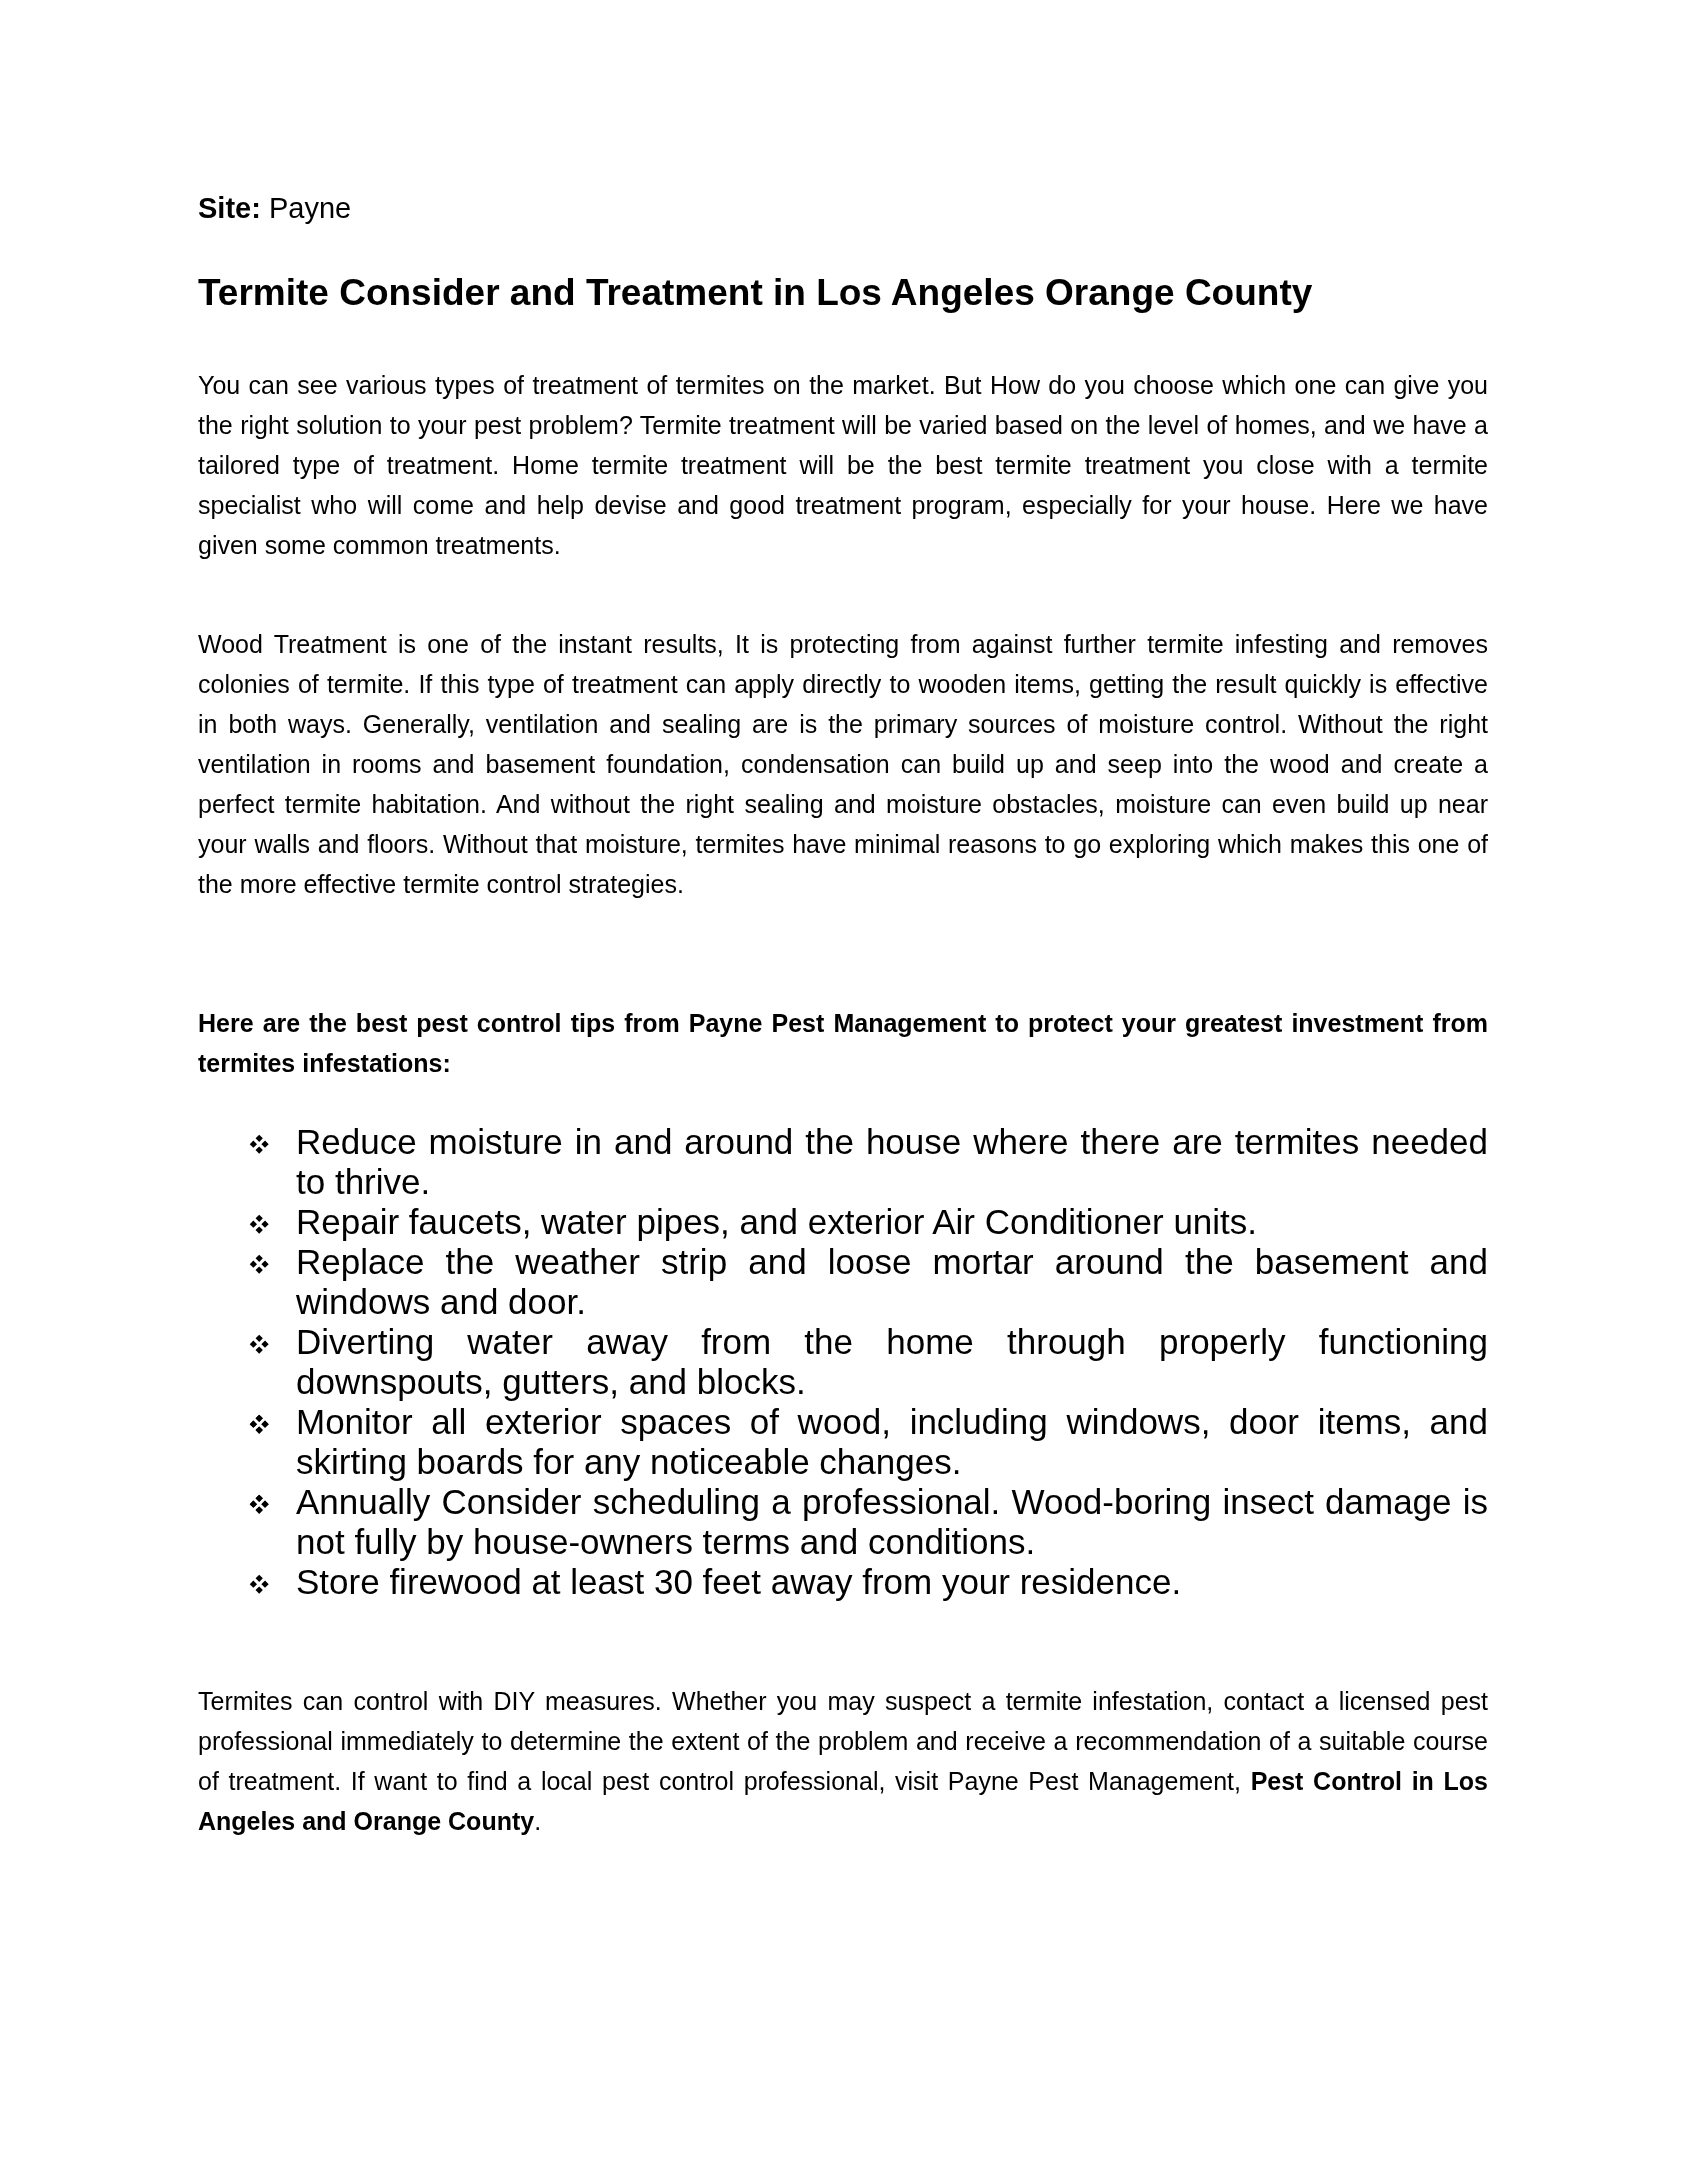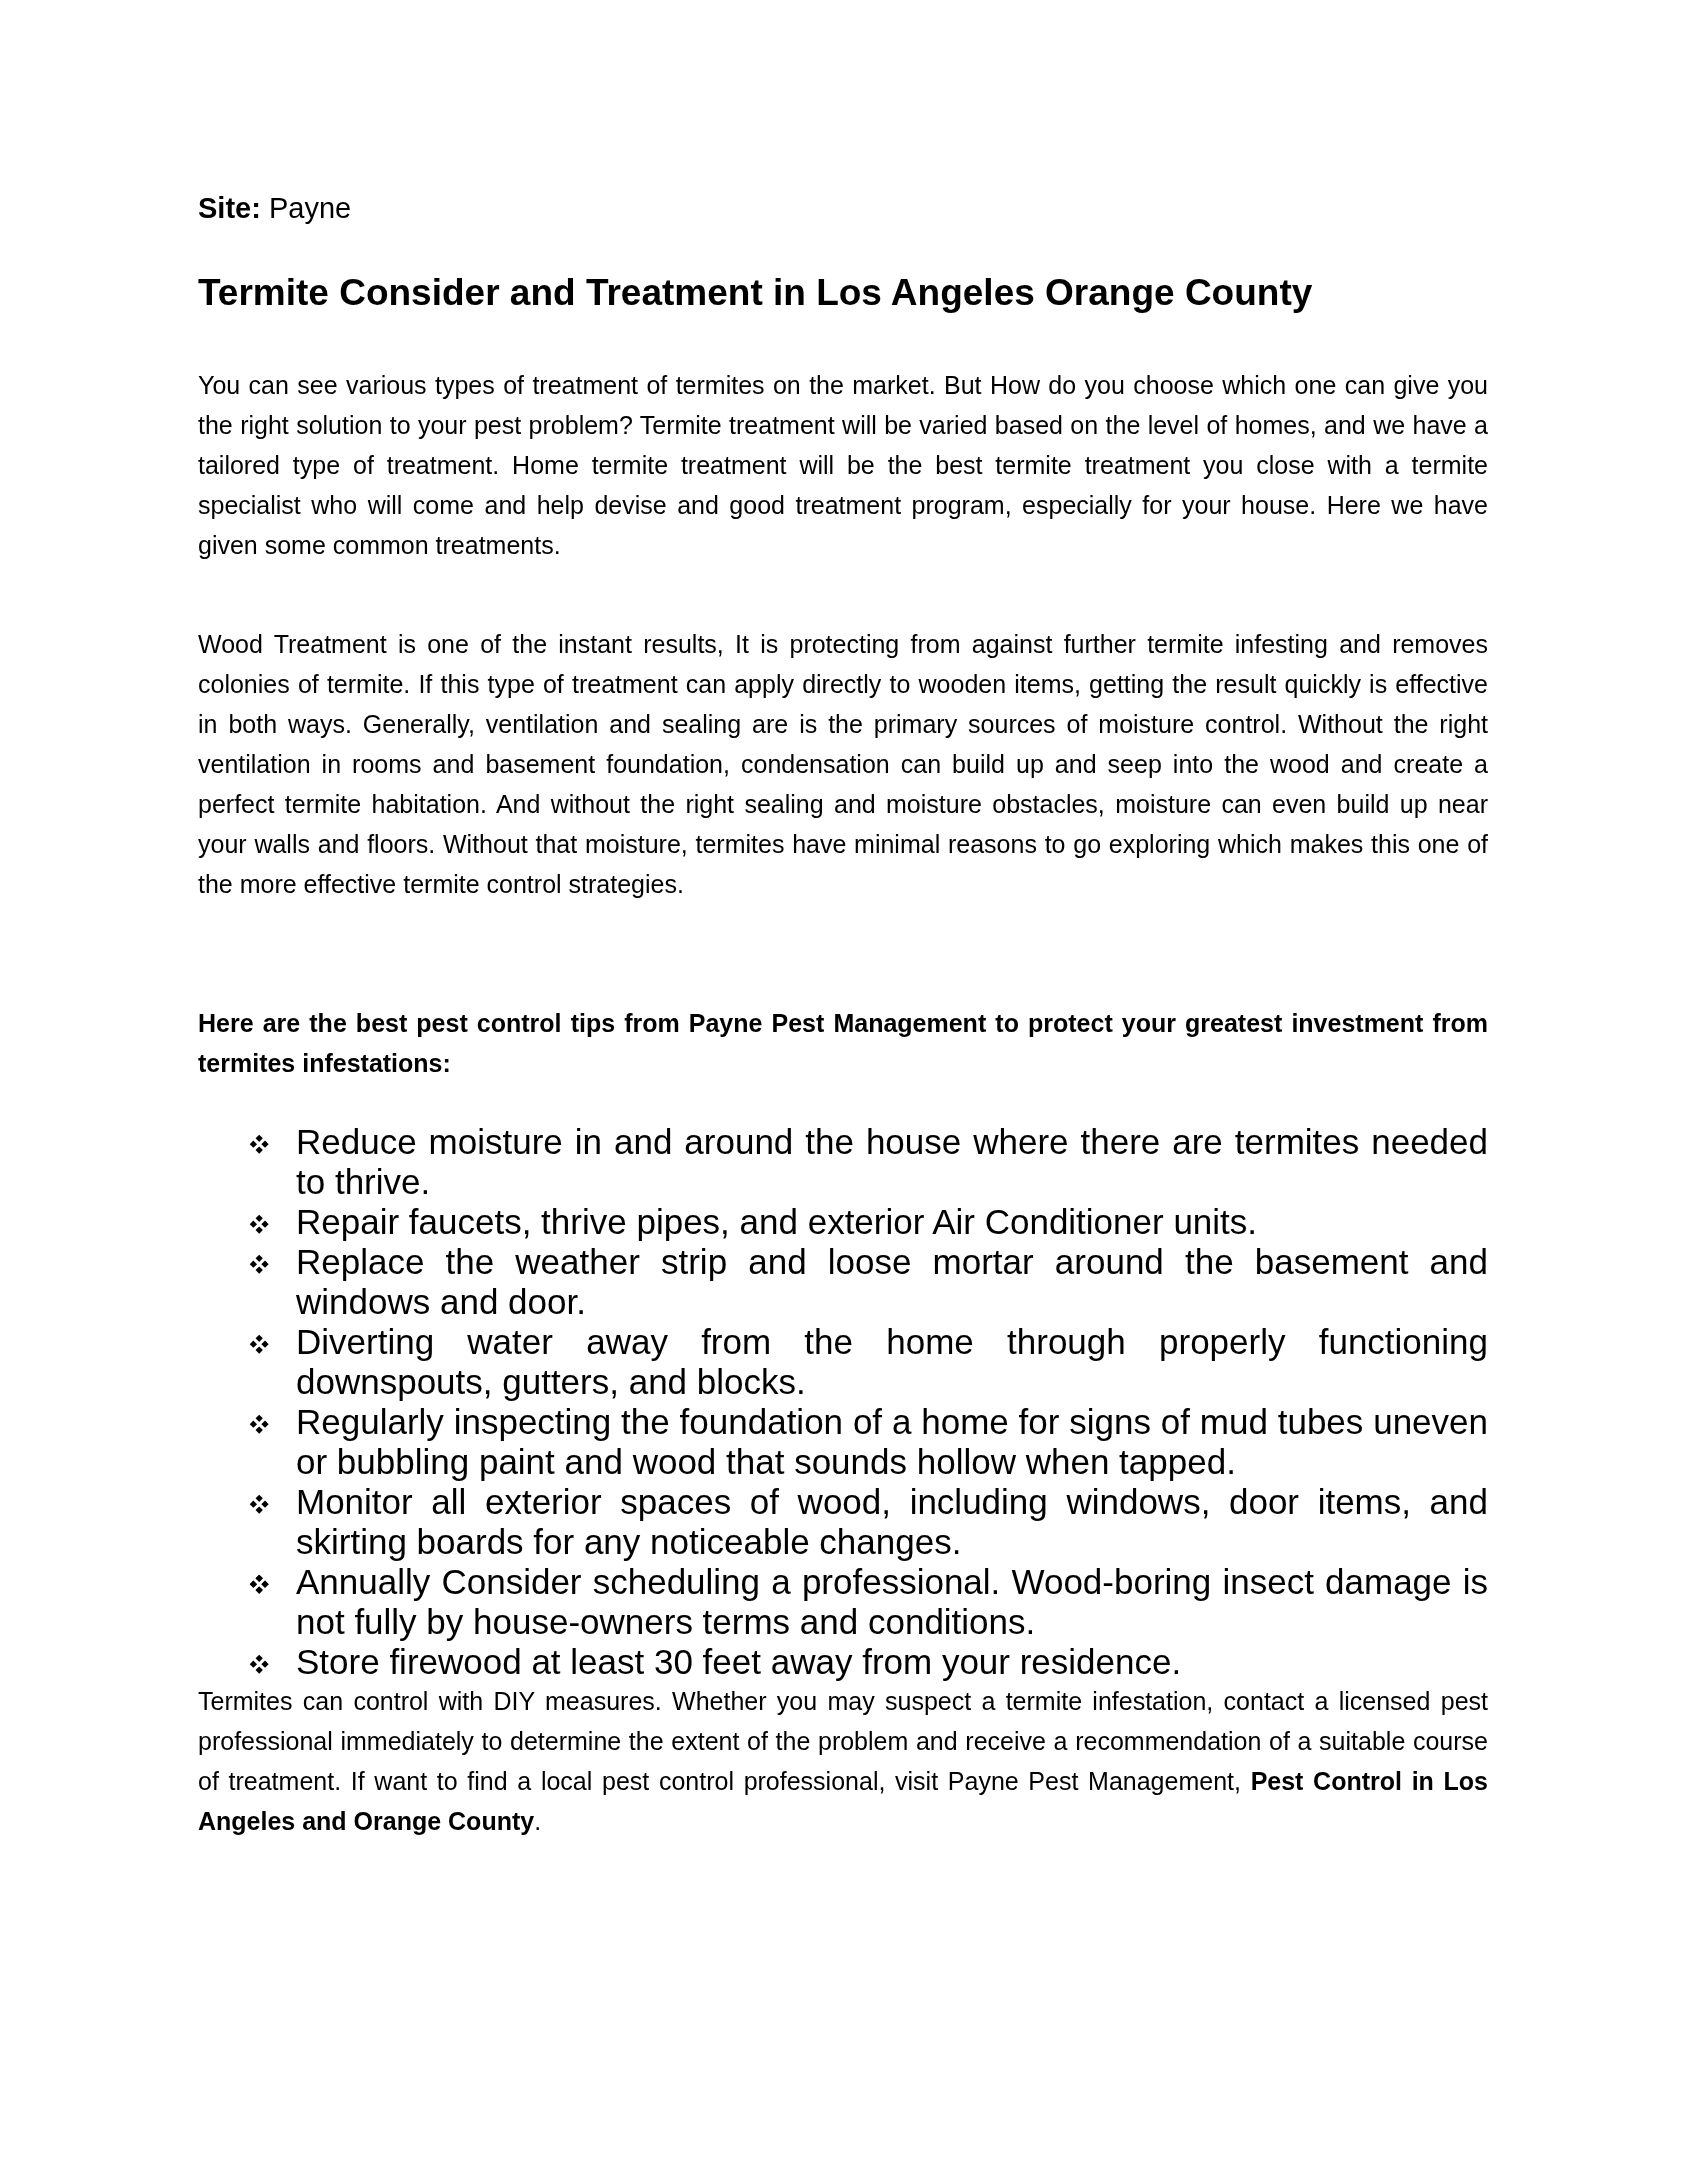--- a/index.html
+++ b/index.html
@@ -51,21 +51,21 @@
     </li>
     <li>
       <svg class="bullet" viewBox="0 0 28 28">
           <g fill="#000">
             <polygon points="14,1 19,6 14,11 9,6"></polygon>
             <polygon points="14,17 19,22 14,27 9,22"></polygon>
             <polygon points="6,9 11,14 6,19 1,14"></polygon>
             <polygon points="22,9 27,14 22,19 17,14"></polygon>
           </g>
         </svg>
-      <span>Repair faucets, thrive pipes, and exterior Air Conditioner units.</span>
+      <span>Repair faucets, water pipes, and exterior Air Conditioner units.</span>
     </li>
     <li>
       <svg class="bullet" viewBox="0 0 28 28">
           <g fill="#000">
             <polygon points="14,1 19,6 14,11 9,6"></polygon>
             <polygon points="14,17 19,22 14,27 9,22"></polygon>
             <polygon points="6,9 11,14 6,19 1,14"></polygon>
             <polygon points="22,9 27,14 22,19 17,14"></polygon>
           </g>
         </svg>
@@ -84,21 +84,20 @@
     </li>
     <li>
       <svg class="bullet" viewBox="0 0 28 28">
           <g fill="#000">
             <polygon points="14,1 19,6 14,11 9,6"></polygon>
             <polygon points="14,17 19,22 14,27 9,22"></polygon>
             <polygon points="6,9 11,14 6,19 1,14"></polygon>
             <polygon points="22,9 27,14 22,19 17,14"></polygon>
           </g>
         </svg>
-      <span>Regularly inspecting the foundation of a home for signs of mud tubes uneven or bubbling paint and wood that sounds hollow when tapped.</span>
     </li>
     <li>
       <svg class="bullet" viewBox="0 0 28 28">
           <g fill="#000">
             <polygon points="14,1 19,6 14,11 9,6"></polygon>
             <polygon points="14,17 19,22 14,27 9,22"></polygon>
             <polygon points="6,9 11,14 6,19 1,14"></polygon>
             <polygon points="22,9 27,14 22,19 17,14"></polygon>
           </g>
         </svg>

